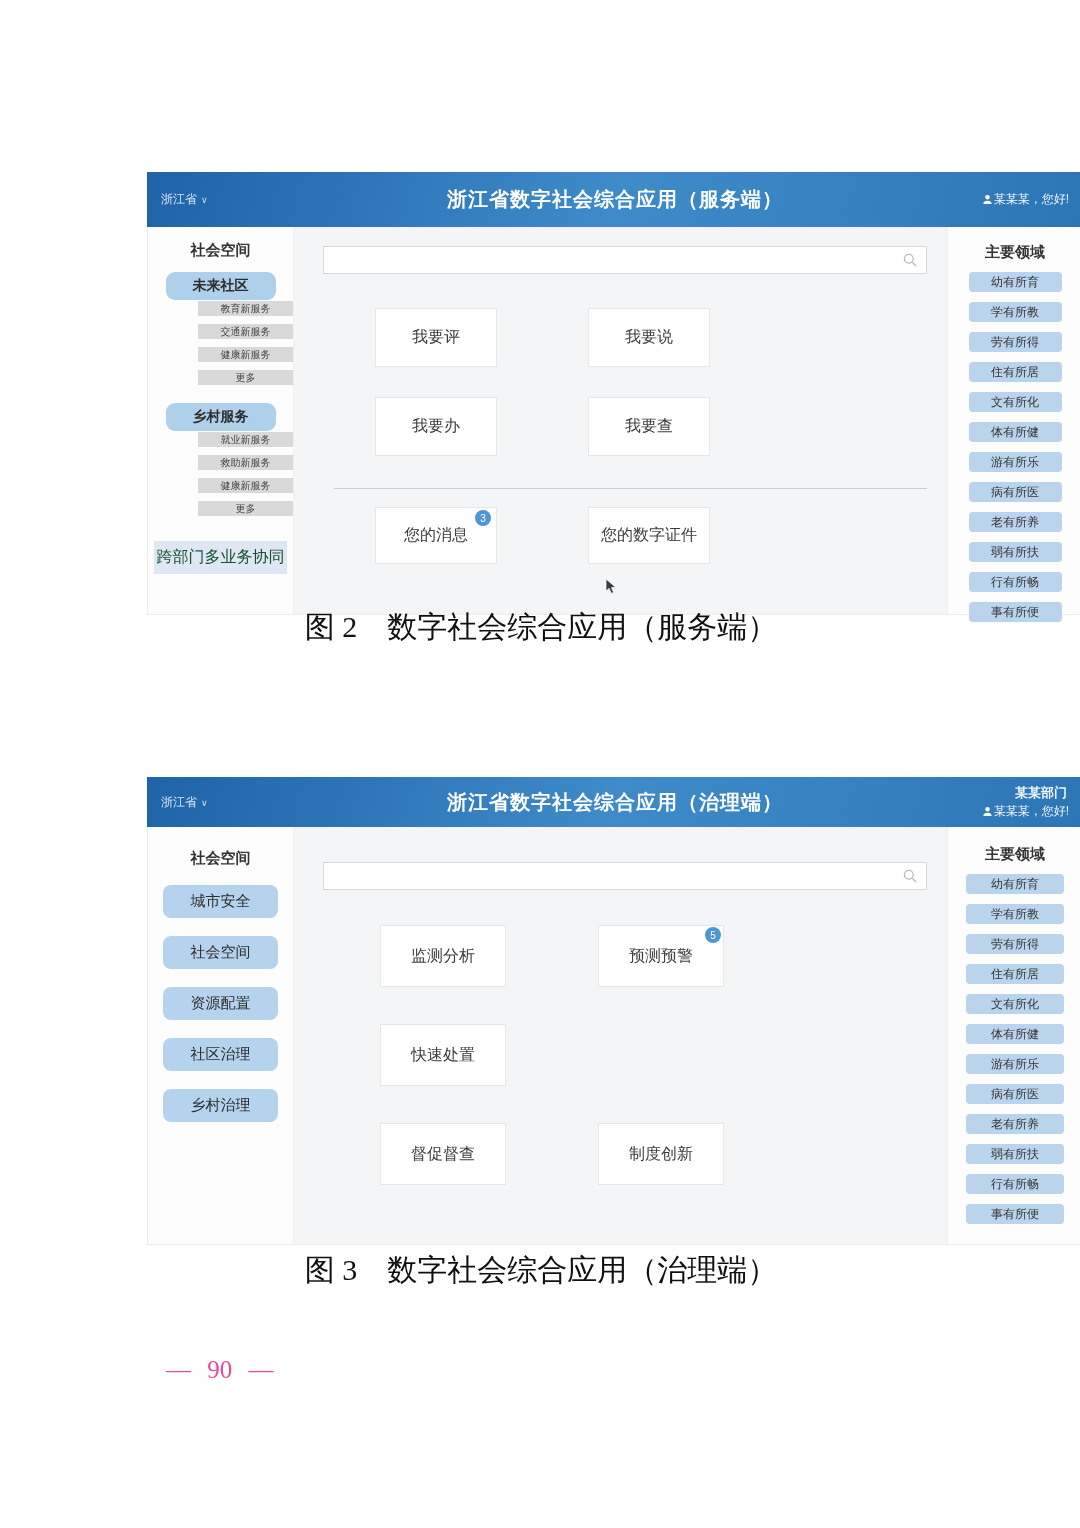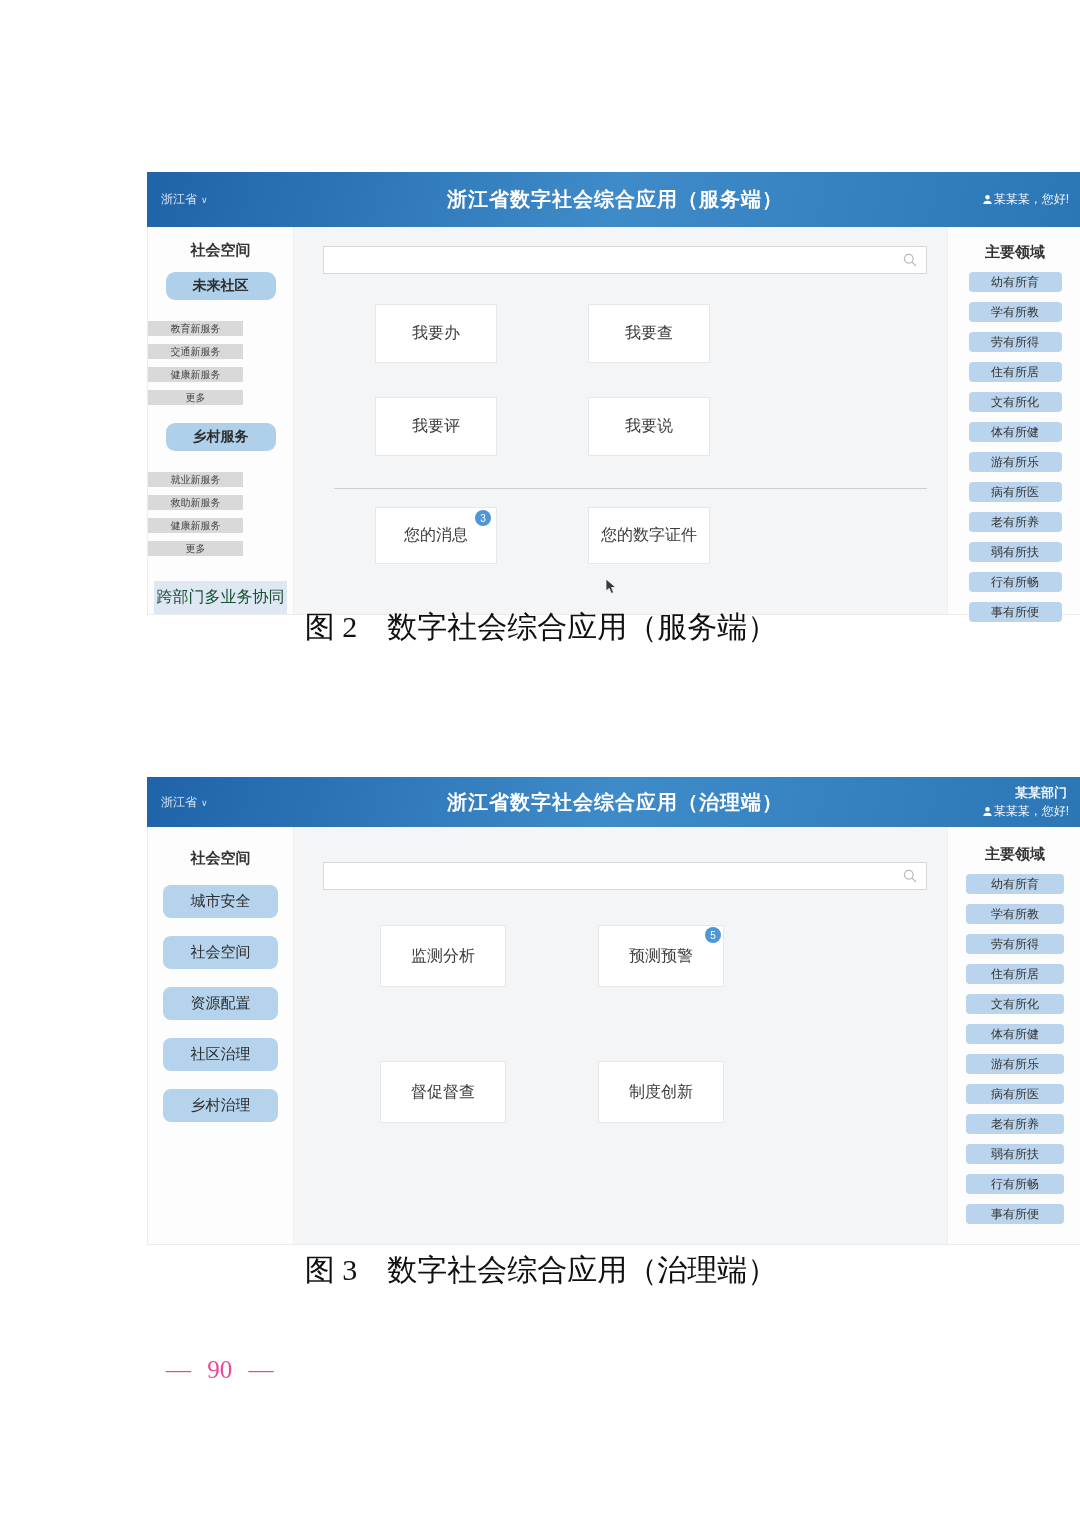--- a/index.html
+++ b/index.html
@@ -37,22 +37,22 @@
   #fig3 .app-body { height:calc(100% - 50px); }
 
   
   .sb-left { width:146px; background:#fdfdfe; border-right:1px solid #f0f0f0;
     padding-top:10px; flex-shrink:0; }
   .sb-head { text-align:center; font-size:15px; font-weight:600; color:#333;
     margin:4px 0 12px; }
   .pill { width:110px; height:28px; margin:0 auto; background:#aed0ea;
     border-radius:9px; display:flex; align-items:center; justify-content:center;
     font-size:14px; color:#2e2e2e; cursor:pointer;font-weight:bold; }
-  .mini-list { margin-top:21px; display:flex; flex-direction:column; gap:8px;
-    align-items:flex-start; }
+  .mini-list { margin-top:1px; display:flex; flex-direction:column; gap:8px;
+    align-items:flex-end; }
   .mini { width:95px; height:15px; background:#d9d9d9; color:#454545;
     font-size:10px; display:flex; align-items:center; justify-content:center;
     cursor:pointer; }
   .grp2 { margin-top:18px; }
   .sb-footer { width:133px; height:33px; margin:25px auto 0; background:#dfe6f4;
     display:flex; align-items:center; justify-content:center; font-size:16px;
     color:#14532d; cursor:pointer; }
   .sb-left3 { padding-top:18px; }
   .pill3 { width:115px; height:33px; margin:0 auto 18px; background:#b5d3ec;
     border-radius:8px; display:flex; align-items:center; justify-content:center;
@@ -144,27 +144,27 @@
     </div>
 
     <div class="center">
       <div class="searchbar">
         <input type="text" value="" style="">
         <svg class="search-ic" viewBox="0 0 20 20">
             <circle cx="8.5" cy="8.5" r="5.5" fill="none" stroke="#b9b9b9" stroke-width="1.6"></circle>
             <line x1="12.8" y1="12.8" x2="17.5" y2="17.5" stroke="#b9b9b9" stroke-width="1.6"></line>
           </svg>
       </div>
+      <div class="card-row row-m2">
+        <div class="card">我要评</div>
+        <div class="card">我要说</div>
+      </div>
       <div class="card-row row-m1">
         <div class="card">我要办</div>
         <div class="card">我要查</div>
-      </div>
-      <div class="card-row row-m2">
-        <div class="card">我要评</div>
-        <div class="card">我要说</div>
       </div>
       <div class="divider"></div>
       <div class="card-row row-m3">
         <div class="card">
           <span>您的消息</span>
           <span class="badge">3</span>
         </div>
         <div class="card">您的数字证件</div>
       </div>
       <svg class="cursor-ic" viewBox="0 0 14 16">
@@ -230,20 +230,21 @@
           </svg>
       </div>
       <div class="card-row3 c3-m1">
         <div class="card card3">监测分析</div>
         <div class="card card3">
           <span>预测预警</span>
           <span class="badge badge3">5</span>
         </div>
       </div>
       <div class="card-row3 c3-m2">
+        <div class="card card3">快速处置</div>
       </div>
       <div class="card-row3 c3-m3">
         <div class="card card3">督促督查</div>
         <div class="card card3">制度创新</div>
       </div>
     </div>
 
     <div class="sb-right">
       <div class="sb-head">主要领域</div>
       <div class="domain">幼有所育</div>

